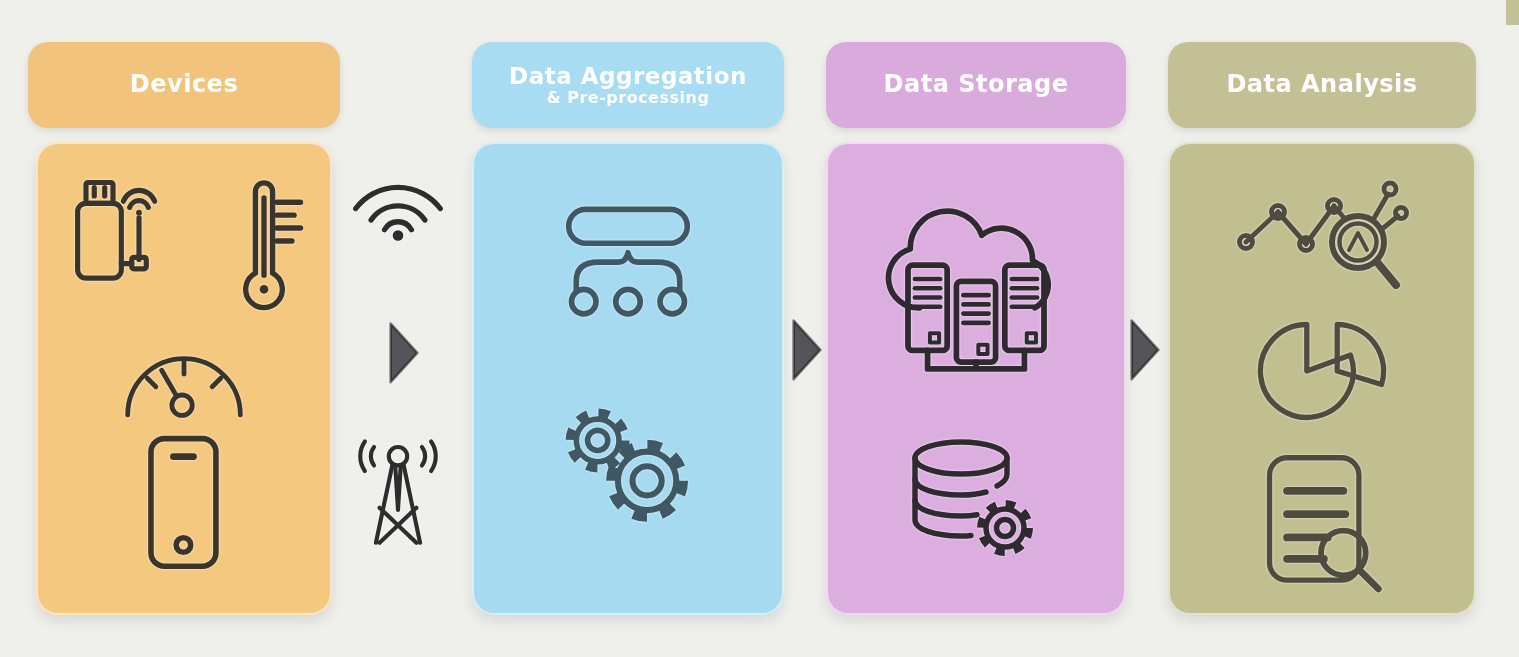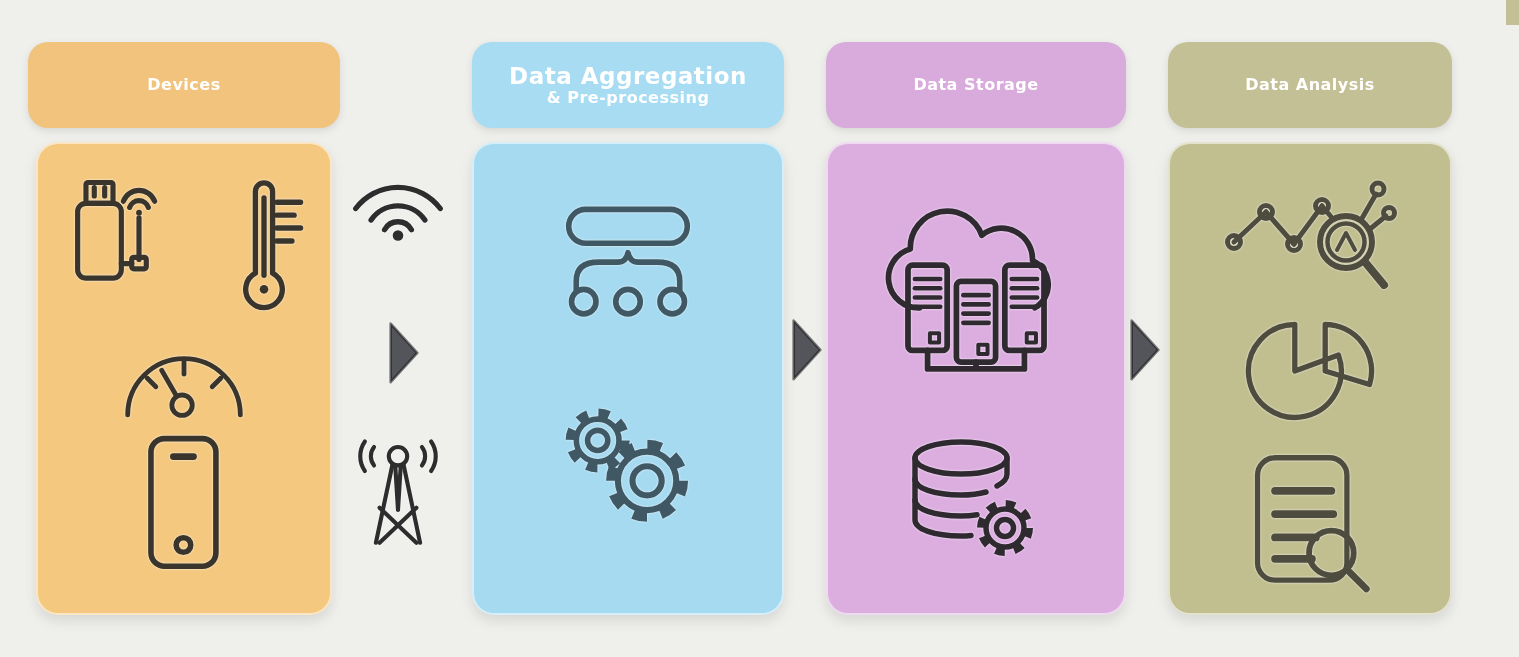--- a/index.html
+++ b/index.html
@@ -2,25 +2,25 @@
 <html><head>
 <meta charset="utf-8">
 <style>
   html,body{margin:0;padding:0;}
   body{font-family:"DejaVu Sans","Liberation Sans",sans-serif;}
   .stage{position:relative;width:1519px;height:657px;overflow:hidden;background:#eff0ec;}
   .col{position:absolute;top:0;height:100%;}
   .c1{left:28px;width:312px;}
   .c2{left:472px;width:312px;}
   .c3{left:826px;width:300px;border-radius:12px;}
-  .c4{left:1168px;width:284px;}
+  .c4{left:1168px;width:308px;}
   .pill{position:absolute;top:42px;left:0;right:0;height:86px;border-radius:20px;
         display:flex;flex-direction:column;align-items:center;justify-content:center;
         color:#fff;font-weight:700;box-shadow:0 3px 7px rgba(130,130,130,.22);}
-  .pill .l1{font-size:16px;letter-spacing:.5px;line-height:1.15;}
+  .pill .l1{font-size:24px;letter-spacing:.5px;line-height:1.15;}
   .pill .l2{font-size:16px;letter-spacing:.5px;line-height:1.15;}
   .c2 .pill .l1{font-size:23px;}
   .panel{position:absolute;top:142px;left:0;right:0;height:473px;border-radius:22px;
          border:2px solid rgba(255,255,255,.55);box-shadow:0 6px 12px rgba(110,110,110,.18);
          display:flex;flex-direction:column;align-items:center;box-sizing:border-box;}
   .c1 .panel{left:8px;right:8px;}
   svg{display:block;}
   .panel svg, .signal svg, .arrow svg{filter:drop-shadow(0 0 1.2px rgba(255,255,255,.85));}
   .dev-row1{display:flex;justify-content:space-between;width:84%;margin-top:26px;align-items:flex-start;}
   .icon-usb{width:104px;}

